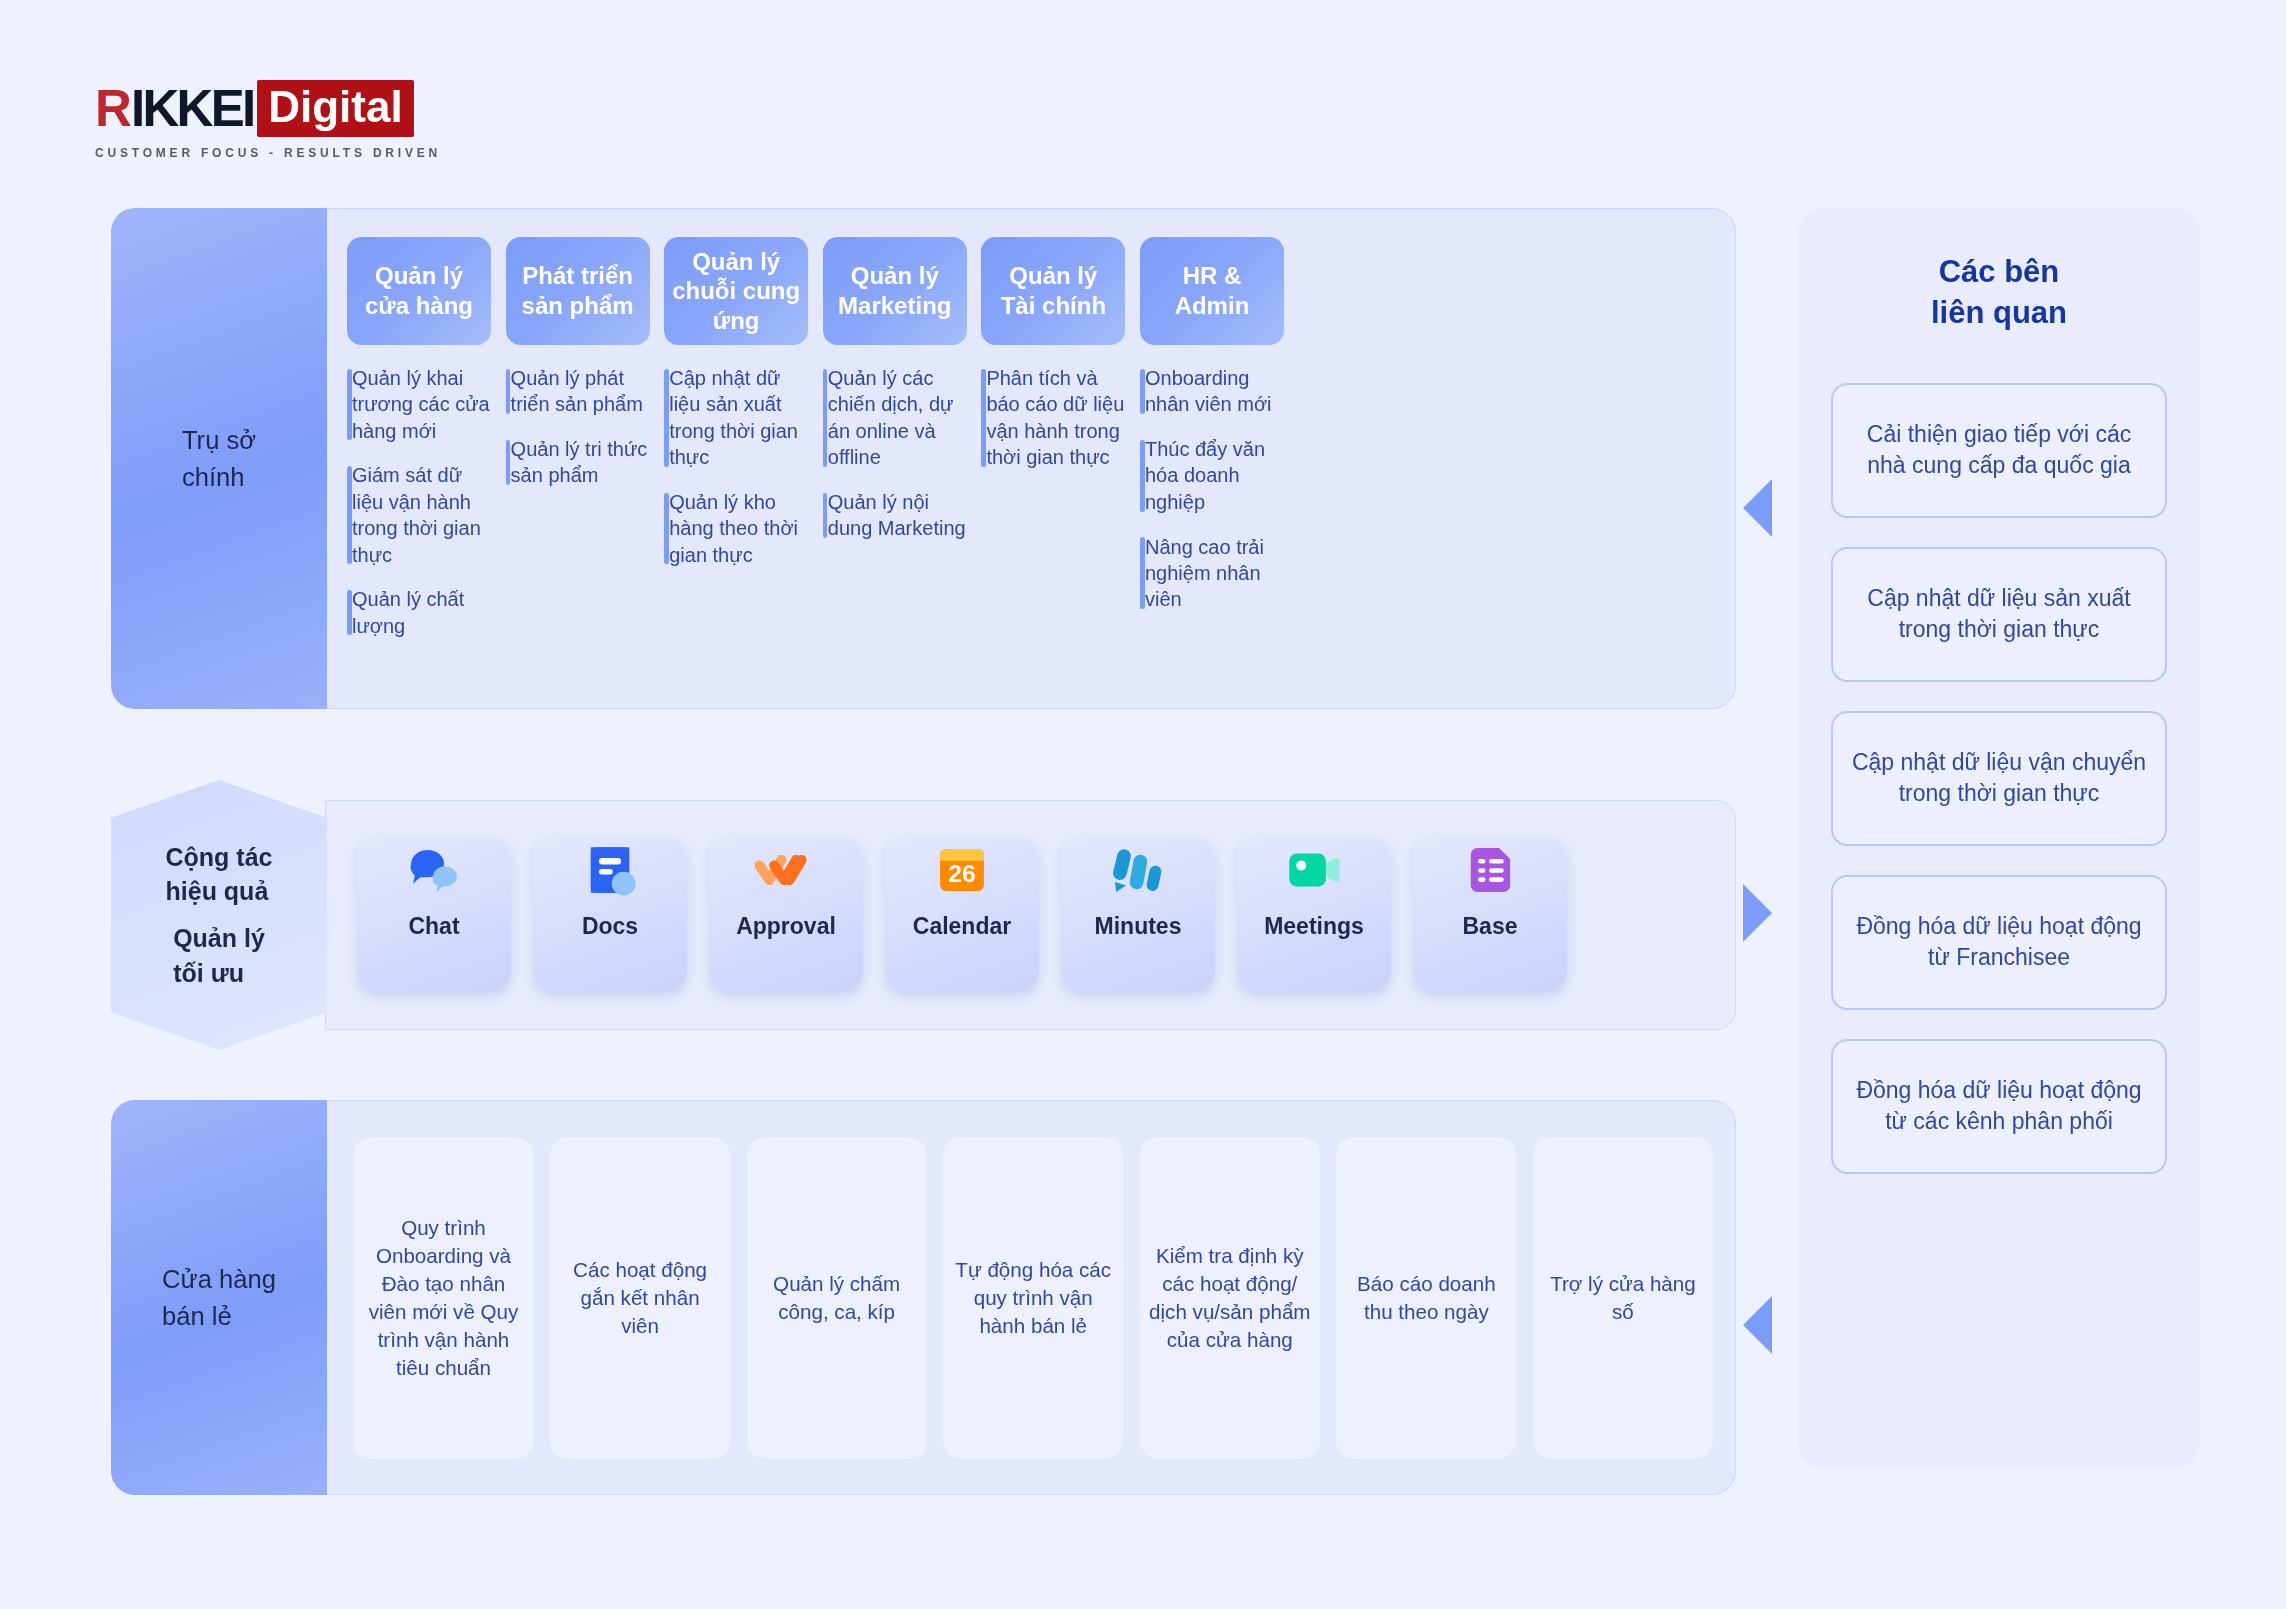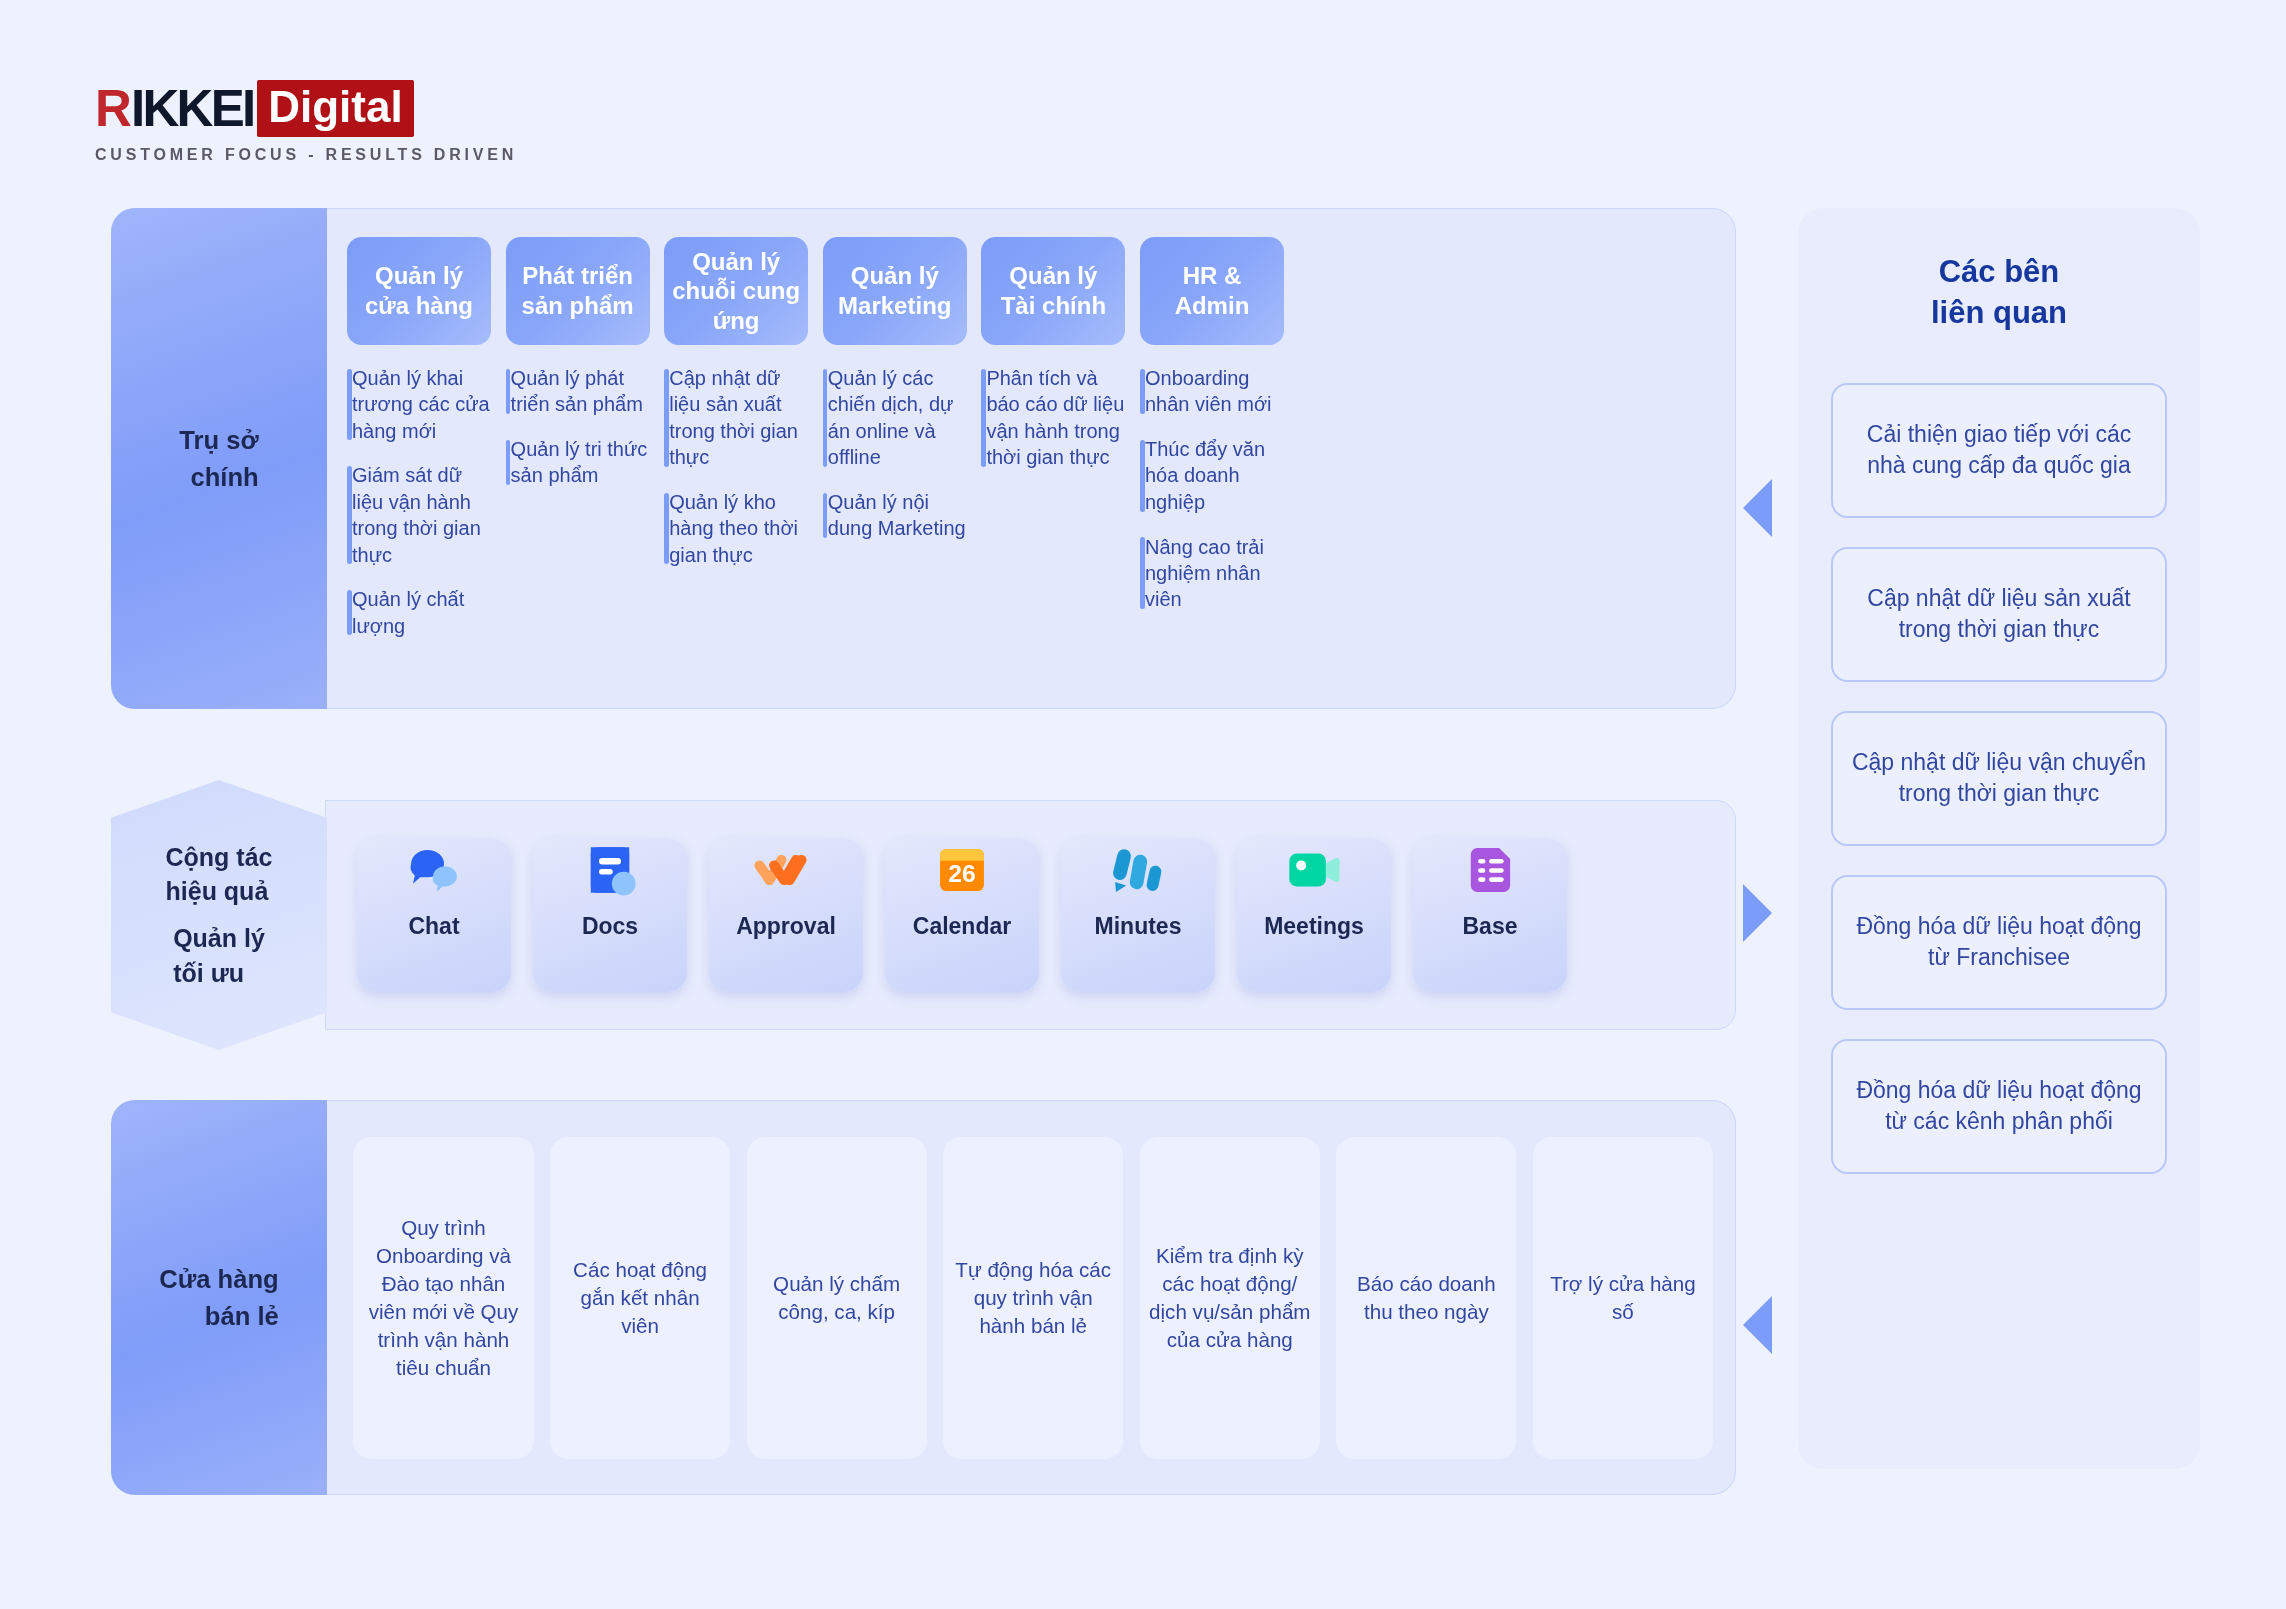--- a/index.html
+++ b/index.html
@@ -16,39 +16,39 @@
   .logo-row { display: flex; align-items: stretch; height: 57px; }
   .logo-mark { display: flex; align-items: center; font-size: 51px; font-weight: 700; letter-spacing: -0.9px; line-height: 1; }
   .logo-r { color: #c0272d; font-family: "Liberation Sans", sans-serif; }
   .logo-kkei { color: #0f172a; letter-spacing: -2.7px; }
   .logo-badge {
     background: #b01116; color: #fff; font-size: 44px; font-weight: 700;
     padding: 1.8px 11px 5.5px 11px; display: flex; align-items: center; line-height: 1;
     margin-left: 3.7px; border-radius: 1.8px;
   }
   .logo-tag {
-    margin-top: 9.1px; font-size: 16px; letter-spacing: 3.8px; color: #5a5a66; font-weight: 600;
+    margin-top: 9.1px; font-size: 12px; letter-spacing: 3.8px; color: #5a5a66; font-weight: 600;
     white-space: nowrap;
   }
 
   
   .hq-row {
     position: absolute; left: 111px; top: 208px; width: 1625px; height: 501px;
     background: #dfe5fb; border-radius: 24px;
   }
   .hq-inner {
     position: absolute; left: 214px; top: 0; right: 0; bottom: 0;
     background: #e3e8fd; border-radius: 0 24px 24px 0; border: 1.8px solid #cdd7fa;
   }
   .side-tab {
     position: absolute; left: 0; top: 0; width: 216px; height: 100%;
     background: linear-gradient(160deg,#9fb4fa 0%, #7f9cf8 55%, #9ab0fa 100%);
     border-radius: 24px 0 0 24px;
     display: flex; align-items: center; justify-content: center;
-    color: #1c2752; font-weight: 700; font-size: 25.6px; line-height: 1.42; text-align: right;
+    color: #1c2752; font-weight: 400; font-size: 25.6px; line-height: 1.42; text-align: left;
   }
   .cols { position: absolute; left: 236px; top: 29px; right: 20px; display: flex; gap: 14.6px; }
   .col { width: 144px; }
   .col-head {
     height: 108px; border-radius: 14.6px;
     background: linear-gradient(135deg,#7b9cf8 0%, #89a6f9 50%, #a6bdfb 100%);
     color: #fff; font-size: 24px; font-weight: 600; line-height: 1.25; text-align: center;
     display: flex; align-items: center; justify-content: center; padding: 5.5px 7.3px;
   }
   .col-head.wide2 { line-height: 1.22; }

